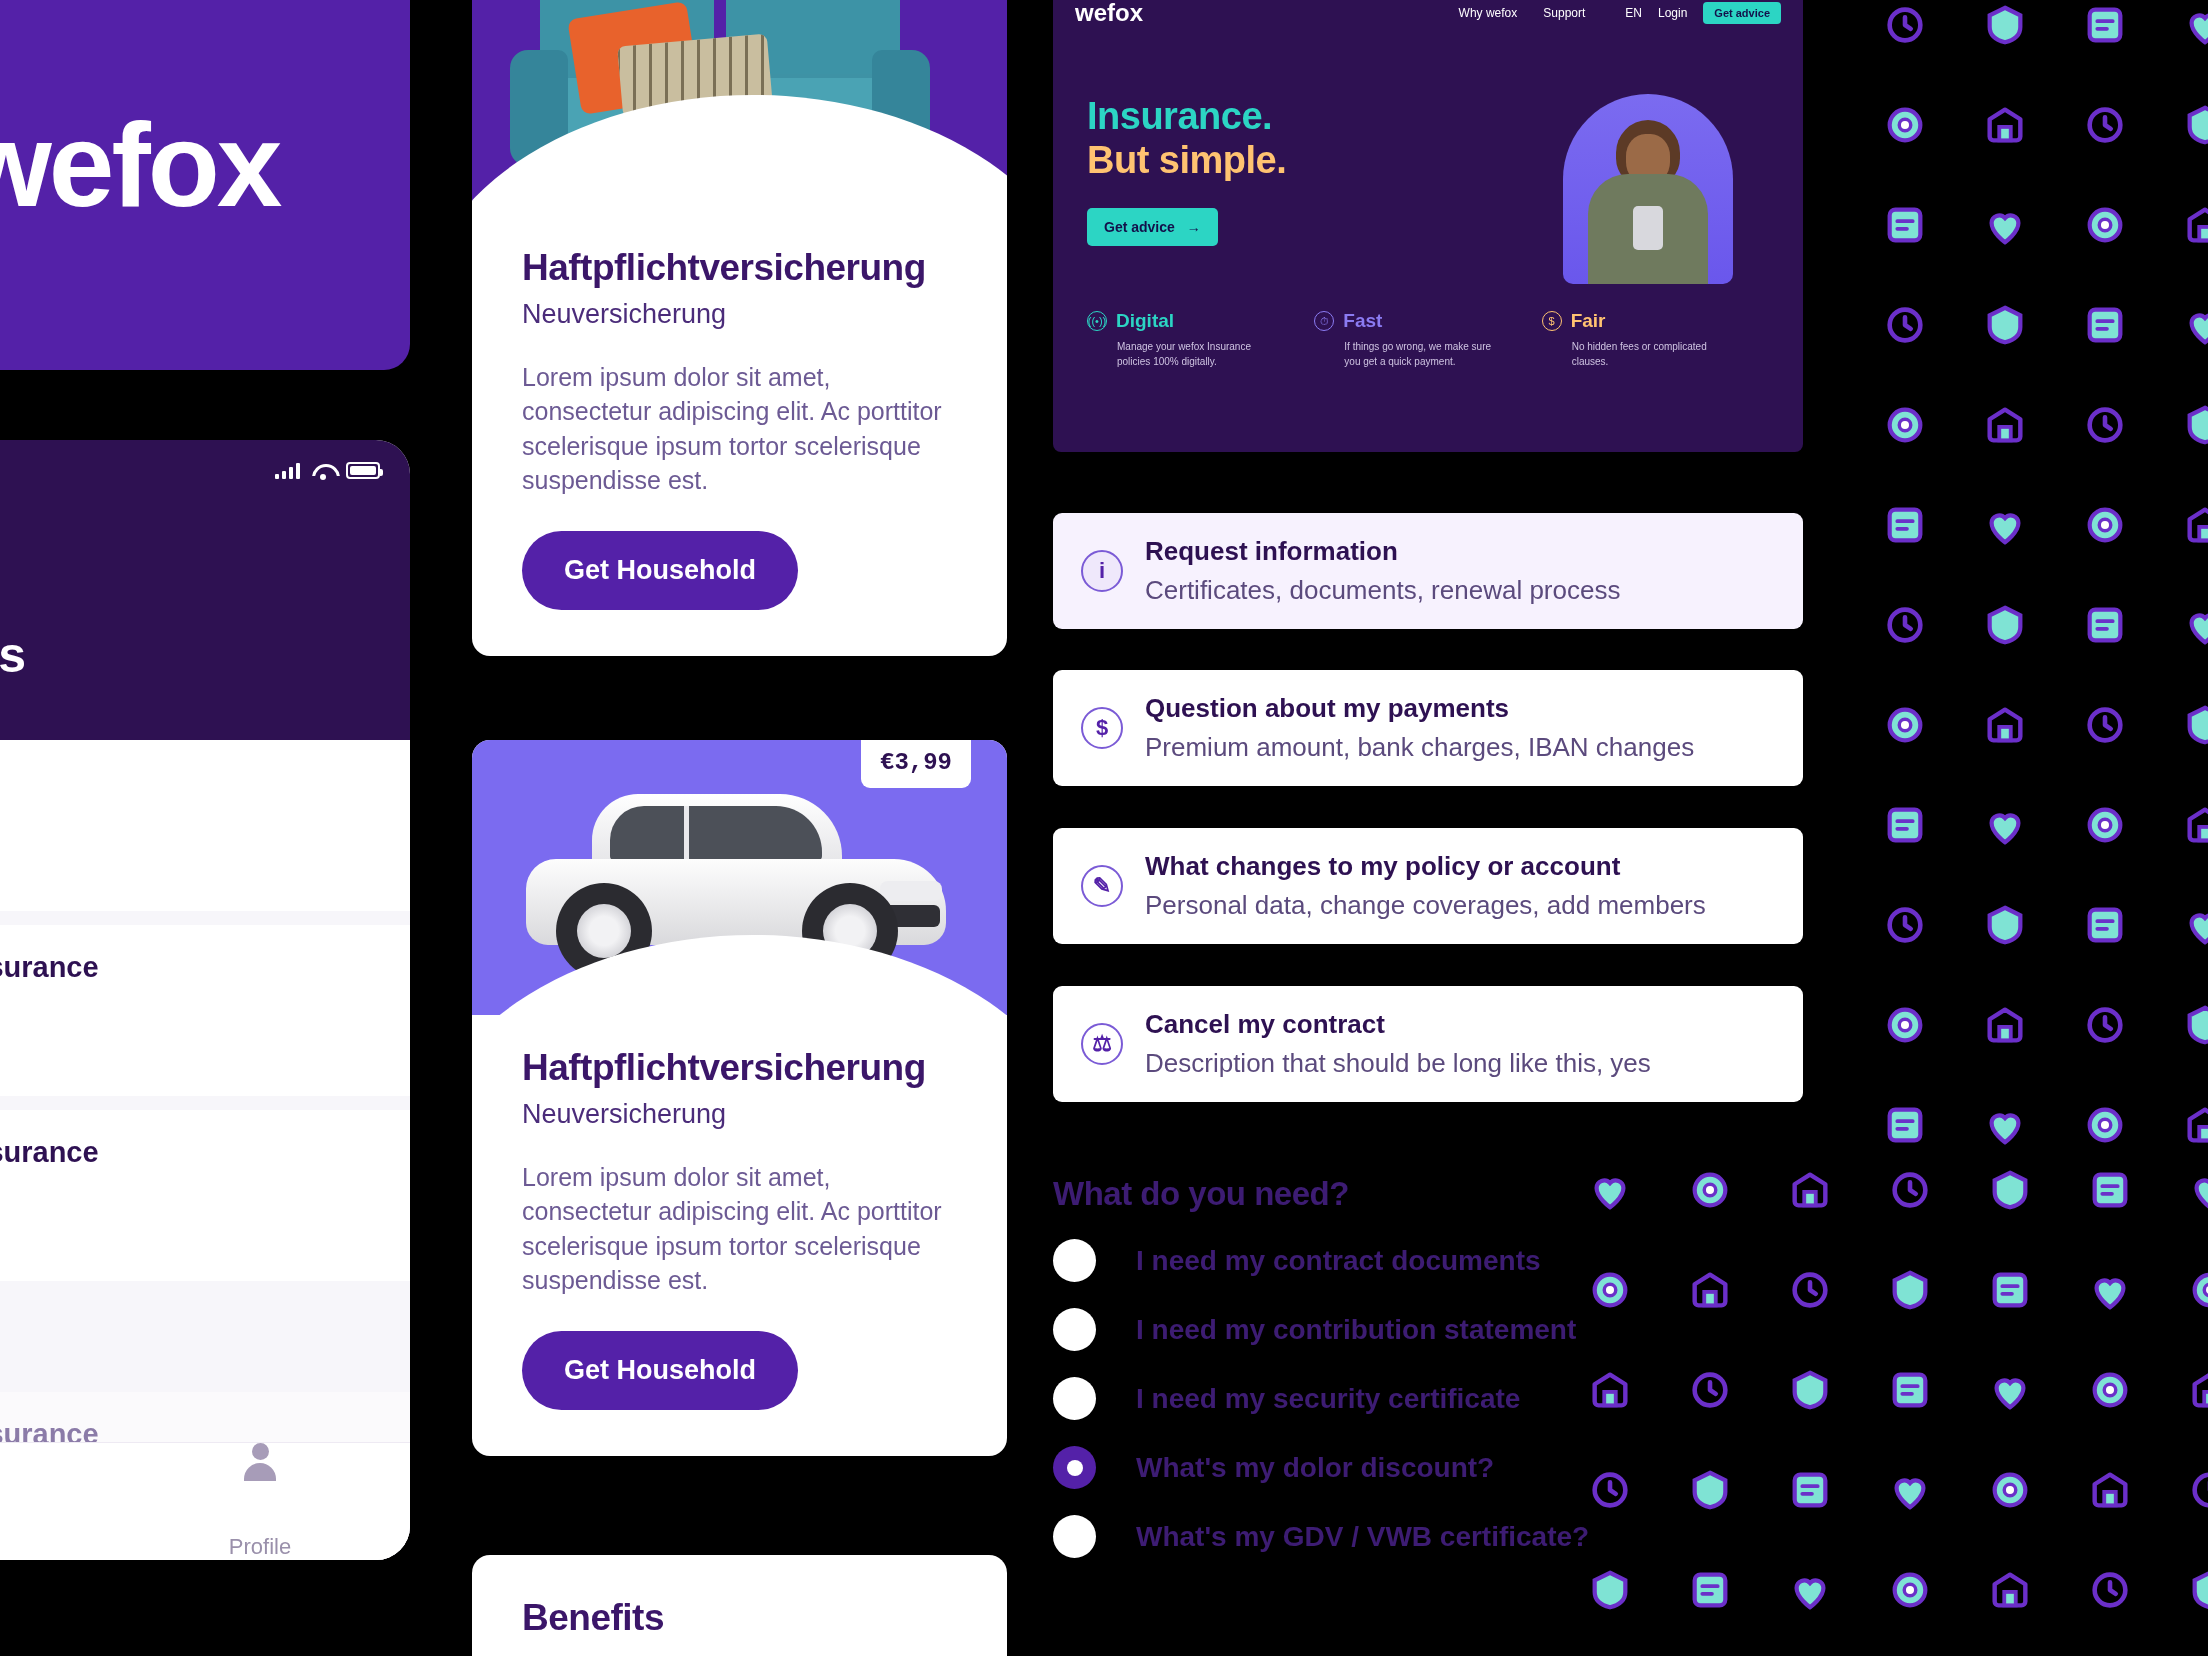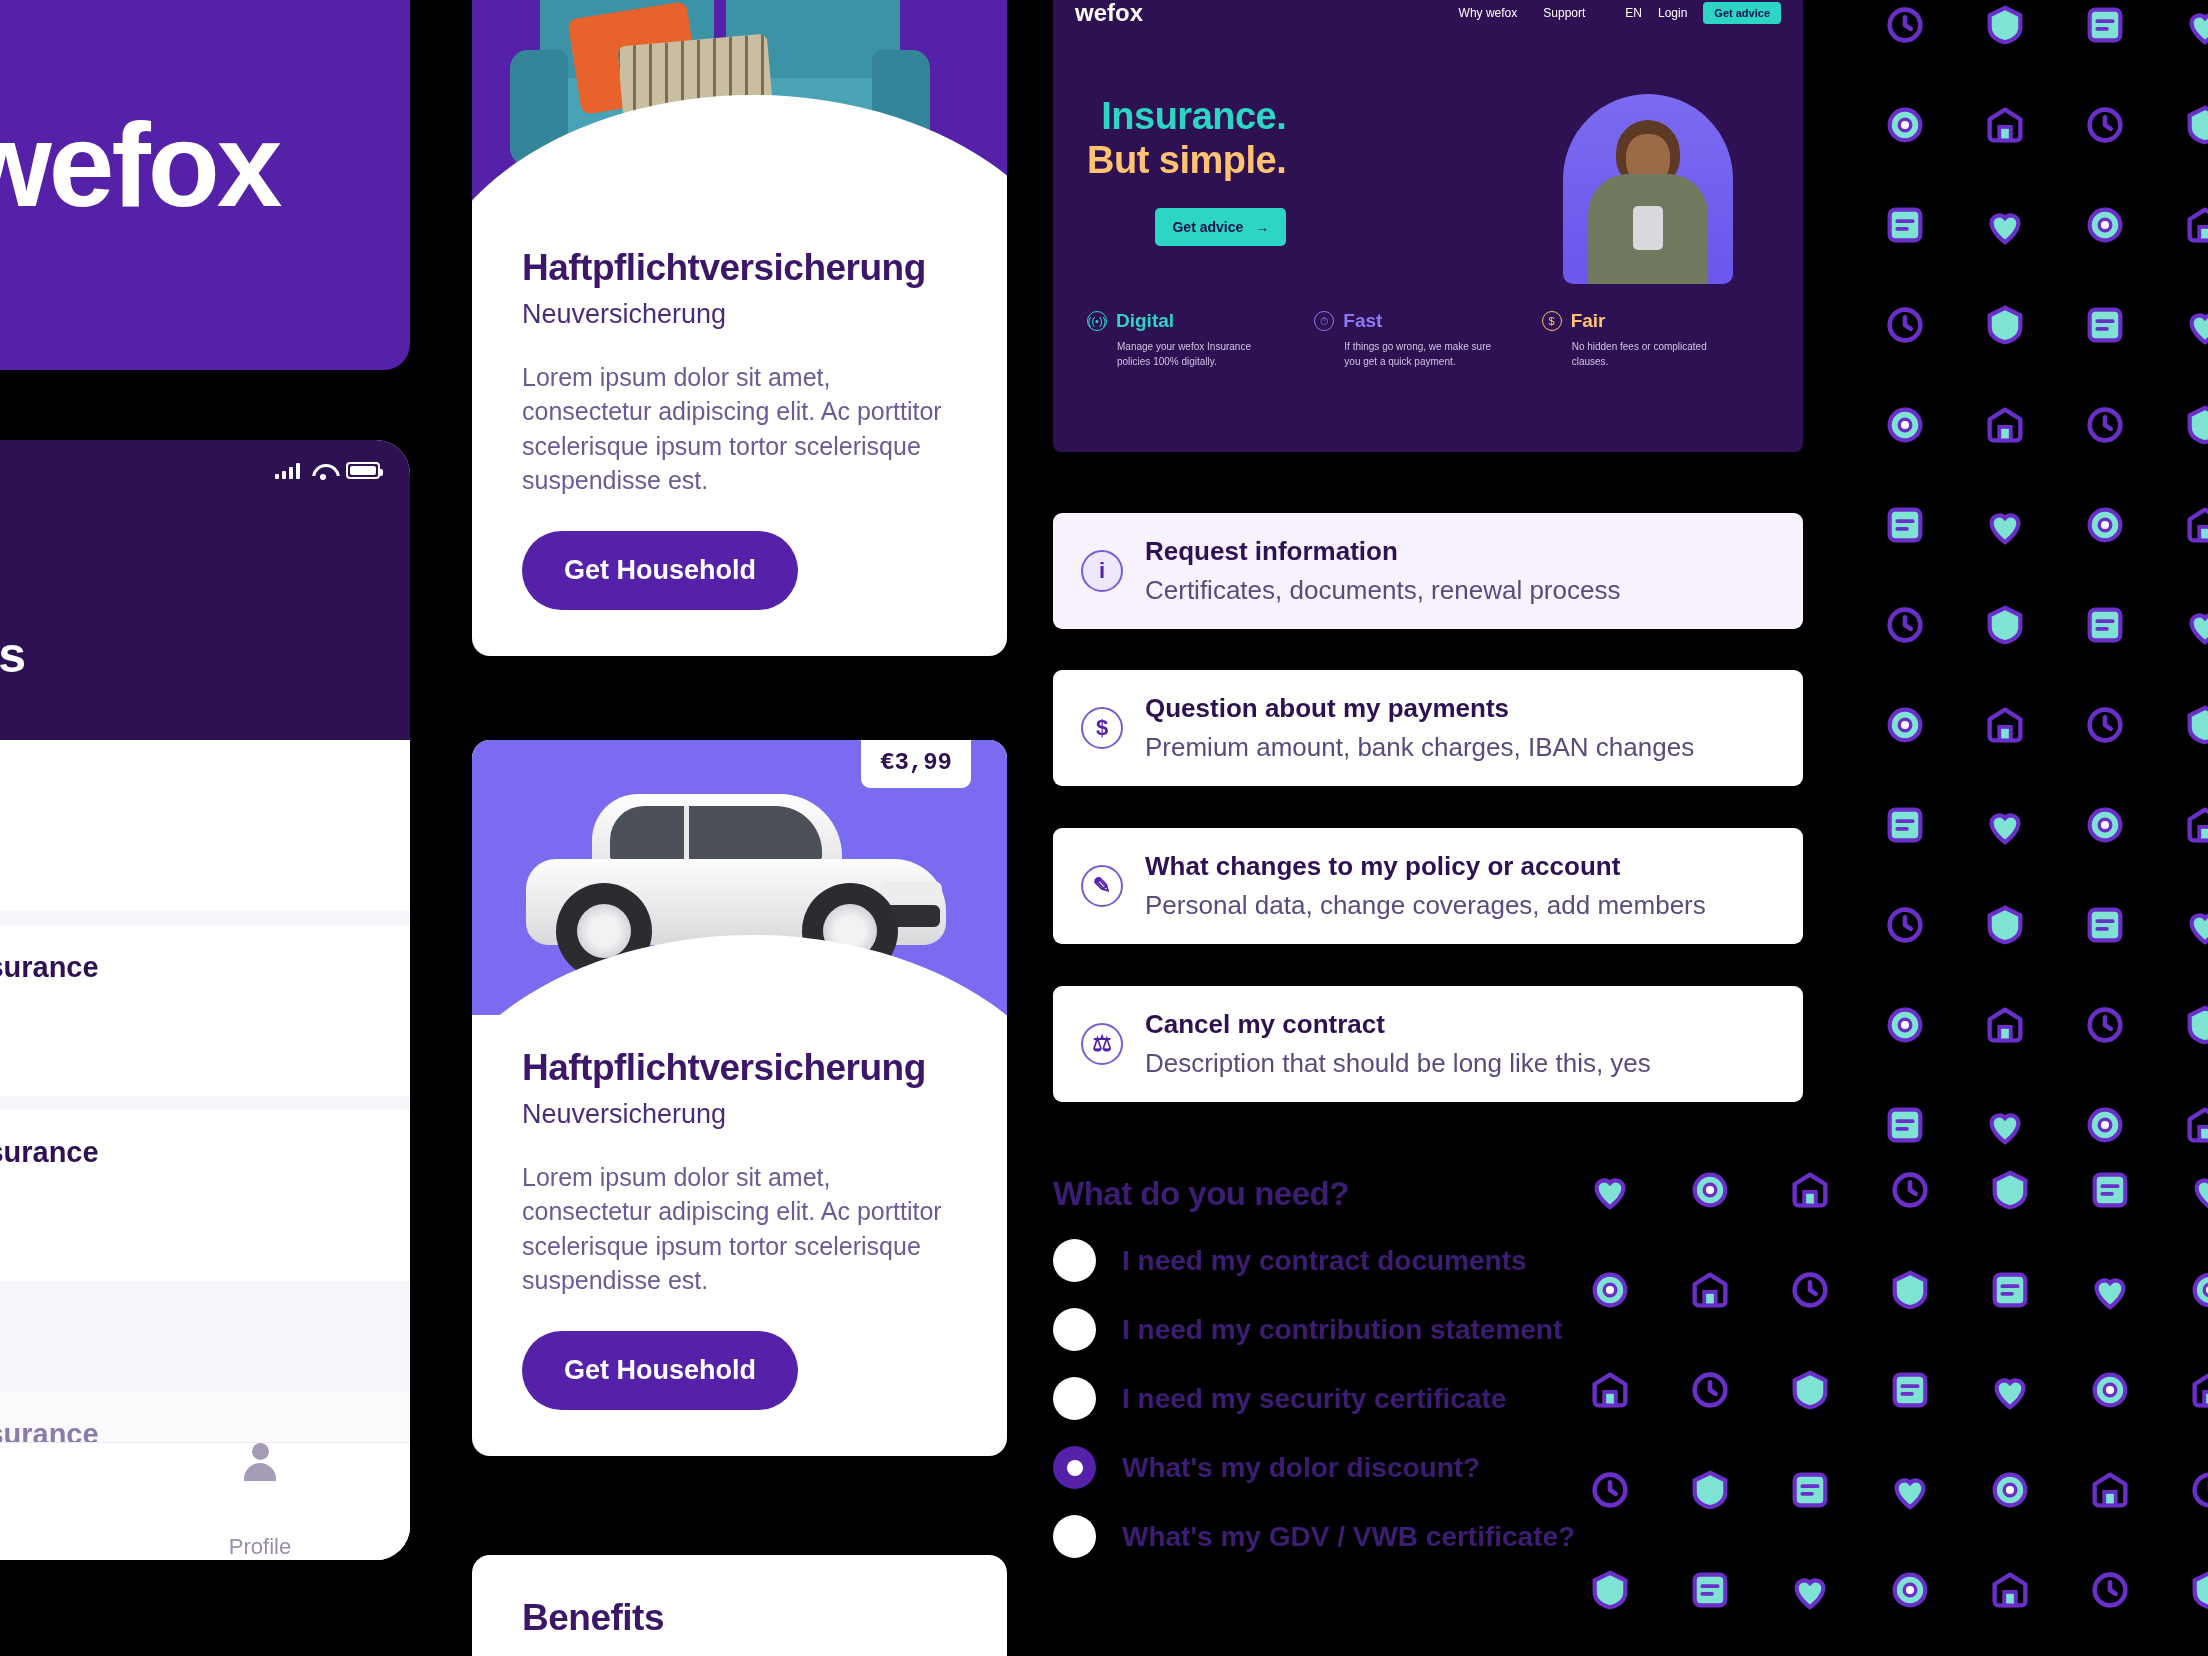--- a/index.html
+++ b/index.html
@@ -119,21 +119,21 @@
   
   .web { position:absolute; left:1053px; top:-8px; width:750px; height:460px;
     background:#2E1152; border-radius:8px; overflow:hidden; }
   .web-nav { display:flex; align-items:center; height:42px; padding:0 22px; }
   .web-logo { color:#fff; font-size:24px; font-weight:700; }
   .web-links { display:flex; gap:26px; margin-left:auto; font-size:12px; color:#fff; }
   .web-right { display:flex; gap:16px; align-items:center; margin-left:40px;
     font-size:12px; color:#fff; }
   .web-cta { background:#2CD5C4; color:#13104A; font-size:11px; font-weight:700;
     padding:5px 11px; border-radius:4px; }
-  .web-hero { display:flex; padding:60px 34px 0;text-align:right; }
+  .web-hero { display:flex; padding:60px 34px 0; }
   .web-h1 { font-size:38px; font-weight:700; line-height:1.16; letter-spacing:-.5px; }
   .web-h1 .l1 { color:#2CD5C4; } .web-h1 .l2 { color:#FFC371; }
   .hero-btn { display:inline-flex; gap:12px; align-items:center; background:#2CD5C4;
     color:#13104A; font-size:14px; font-weight:700; padding:11px 17px; border-radius:5px;
     margin-top:26px; }
   .arch { width:170px; height:190px; background:linear-gradient(#7B6BF0,#6A57EC);
     border-radius:85px 85px 10px 10px; margin-left:auto; margin-right:36px;
     position:relative; overflow:hidden; }
   .arch .head{position:absolute;left:50%;top:26px;transform:translateX(-50%);
     width:64px;height:66px;background:#5C3A26;border-radius:50% 50% 42% 42%;}
@@ -162,21 +162,21 @@
   .s-ic { width:42px; height:42px; border-radius:50%; border:2px solid #7B5BD6;
     flex:none; display:flex; align-items:center; justify-content:center;
     color:#5421A8; font-size:22px; font-weight:700; background:#EFE8FB; }
   .s-ic.plain { background:#fff; }
   .s-tt { font-size:26px; font-weight:700; color:#2E1152; }
   .s-ds { font-size:26px; color:#5B4A7D; margin-top:8px; }
 
   
   .qblock { position:absolute; left:1053px; top:1175px; width:560px; }
   .qtitle { font-size:33px; font-weight:700; color:#3D1C73; letter-spacing:-.5px; }
-  .qrow { display:flex; align-items:center; gap:26px; margin-top:26px; }
+  .qrow { display:flex; align-items:center; gap:40px; margin-top:26px; }
   .radio { width:43px; height:43px; border-radius:50%; background:#fff; flex:none; }
   .radio.sel { background:#5421A8; display:flex; align-items:center; justify-content:center; }
   .radio.sel:after { content:""; width:16px; height:16px; background:#fff; border-radius:50%; }
   .qlbl { font-size:28px; color:#3D1C73; font-weight:600; }
 
   
   .icogrid { position:absolute; left:1855px; top:-25px; width:380px;
     display:grid; grid-template-columns:repeat(4,100px); gap:0 0; }
   .icogrid.lower { left:1560px; top:1140px; grid-template-columns:repeat(7,100px);
     width:700px; }

